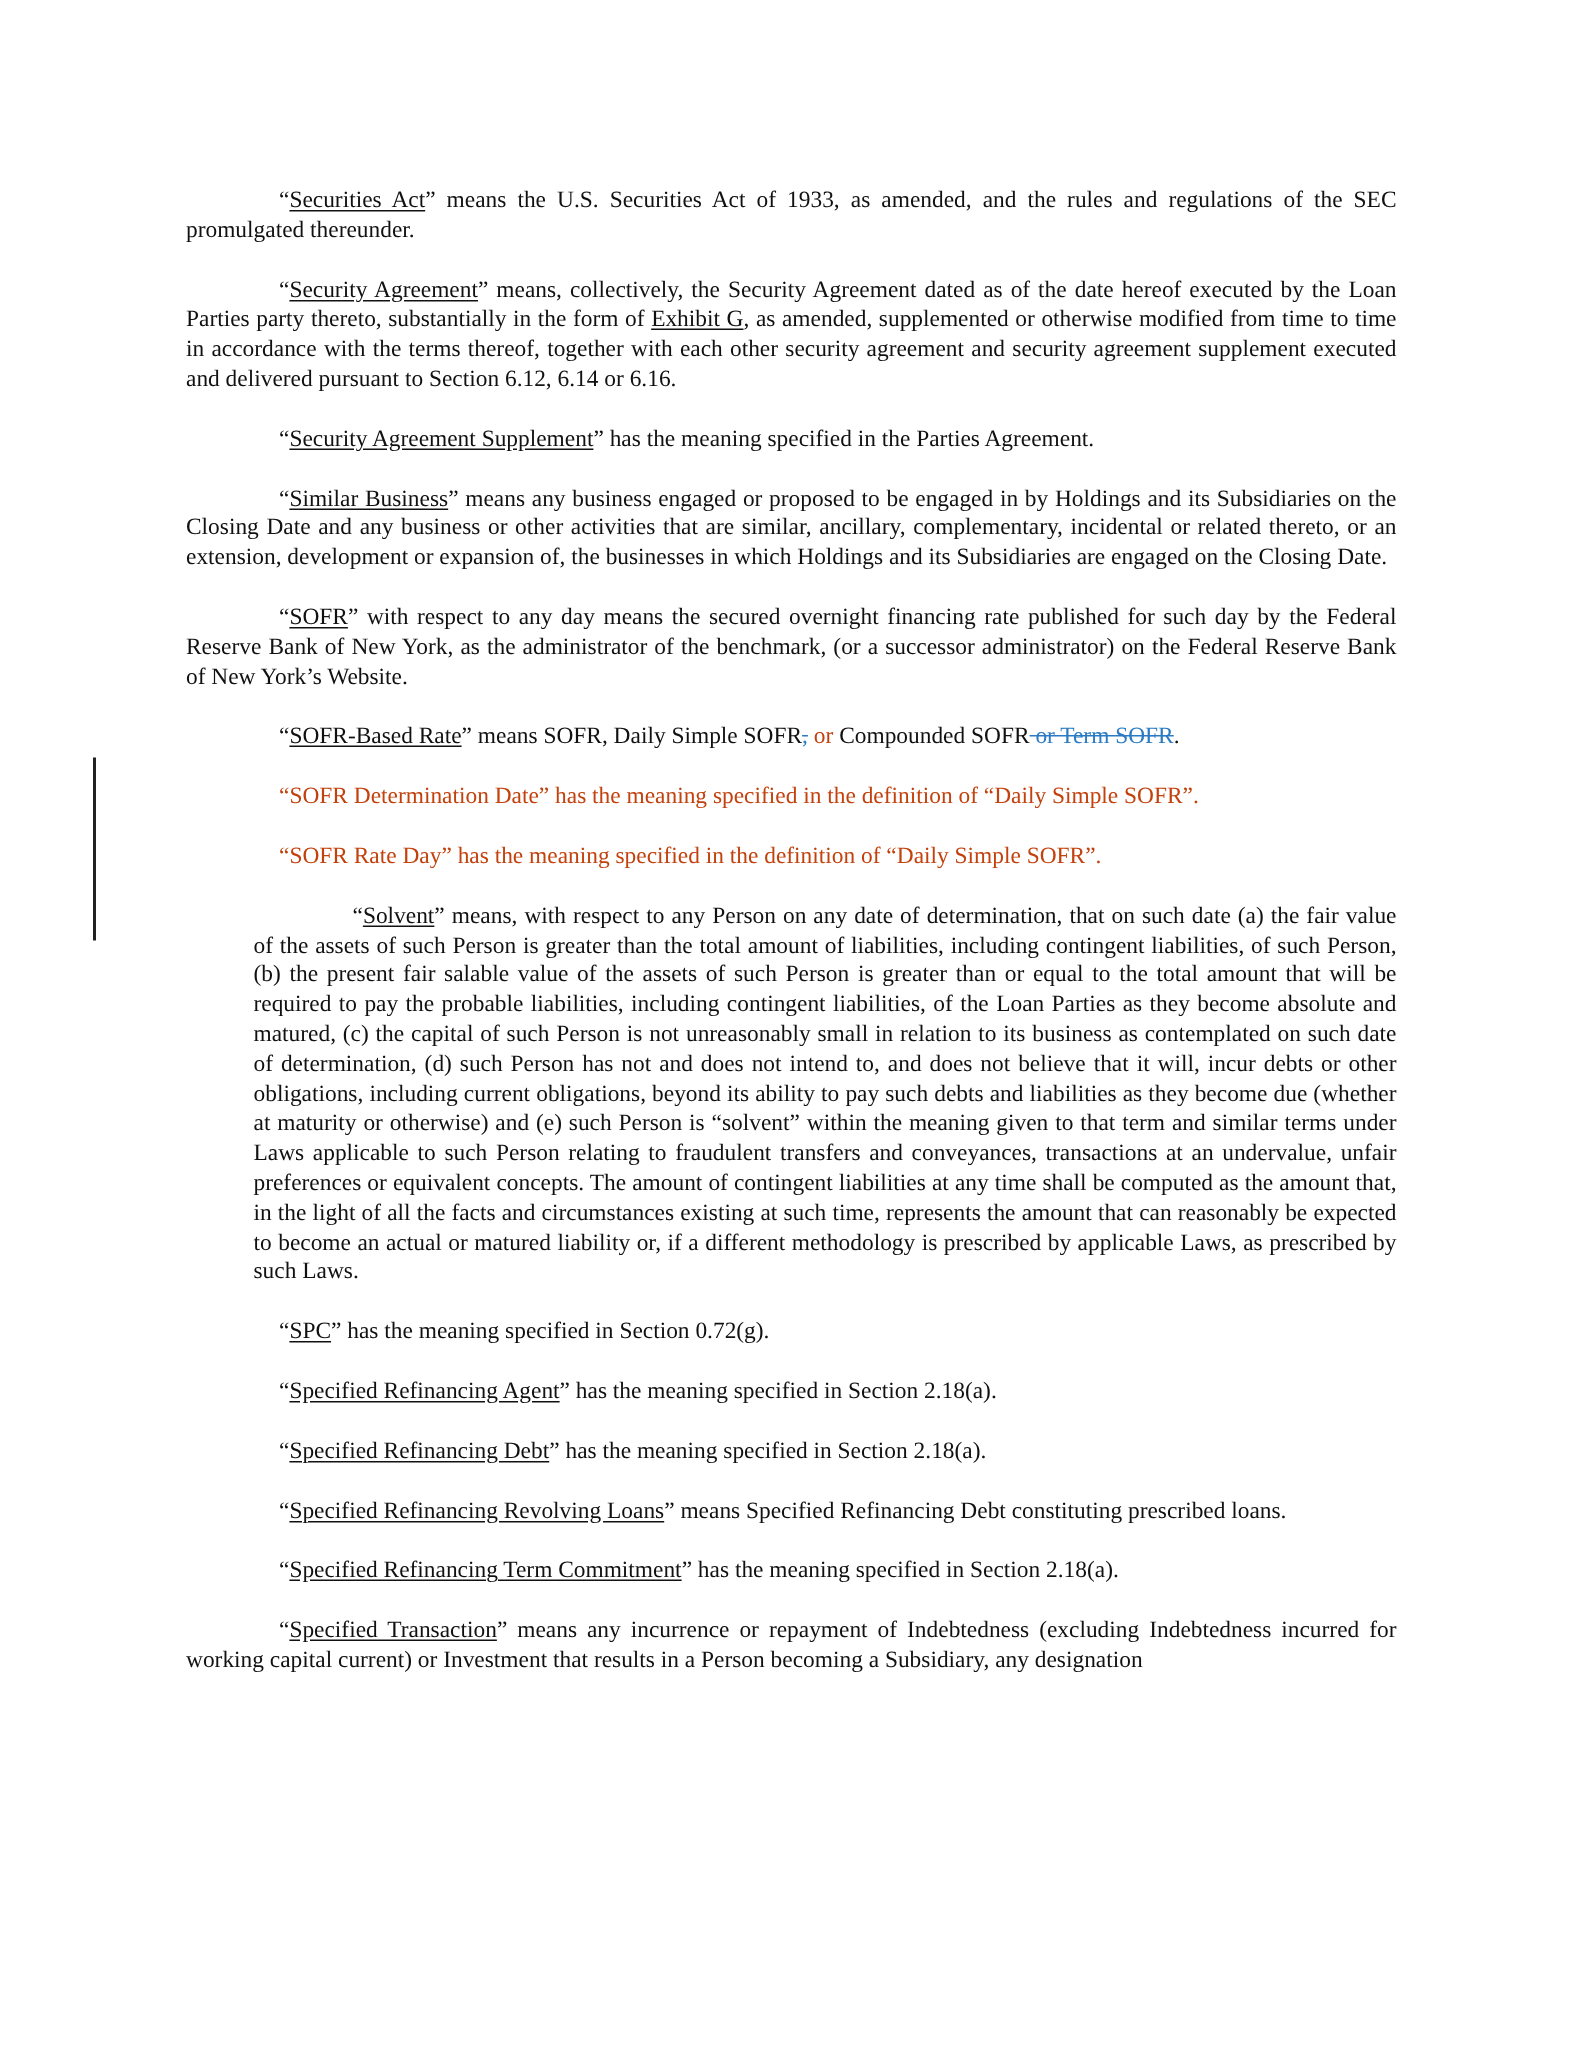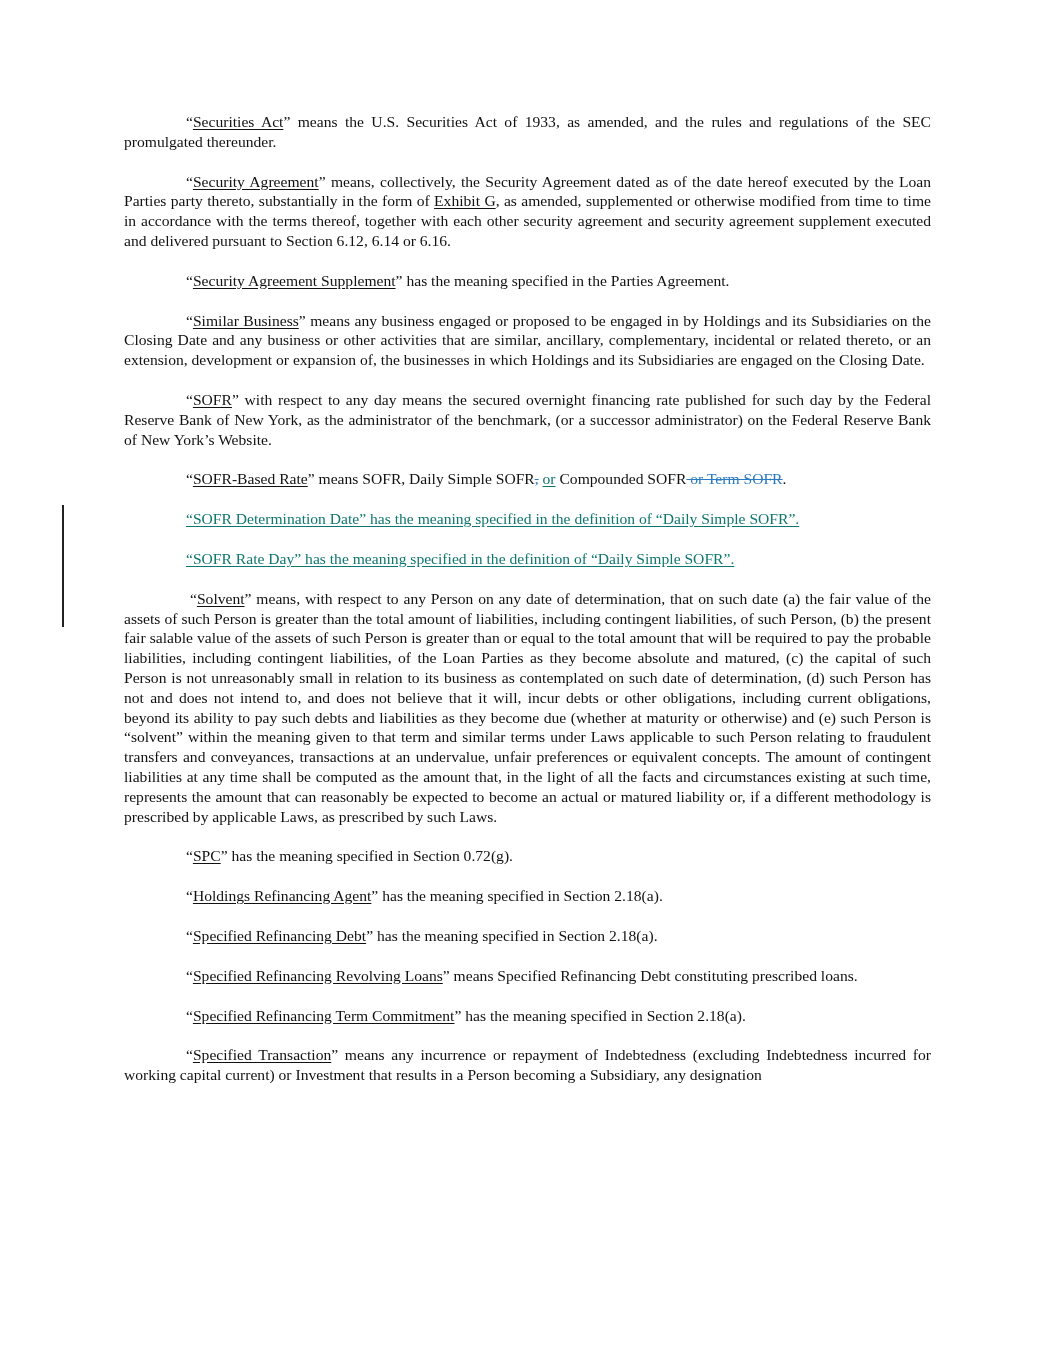--- a/index.html
+++ b/index.html
@@ -7,42 +7,42 @@
     width: 1055px;
     height: 1365px;
     position: relative;
     overflow: hidden;
     font-family: "Liberation Serif", "DejaVu Serif", serif;
     color: #111111;
   }
   .page {
     position: absolute;
     left: 124px;
-    top: 112px;
+    top: 124px;
     width: 807px;
     font-size: 15.6px;
     line-height: 19.8px;
   }
   .para {
     margin: 0 0 20px 0;
     text-align: justify;
     text-indent: 62px;
   }
   .u { text-decoration: underline; text-underline-offset: 2px; }
-  .ins { color: #0f766e; text-decoration: underline; text-underline-offset: 2px; }
+  .ins { color: #c2410c; text-underline-offset: 2px; }
   .del { color: #2a7bc4; text-decoration: line-through; }
   .change-bar {
     position: absolute;
     left: 62px;
     top: 505px;
     width: 2px;
     height: 122px;
     background: #222222;
   }
-  .solvent-indent { text-indent: 66px; }
+  .solvent-indent { text-indent: 66px; margin-left: 45px; }
 </style>
 </head>
 <body>
 
 <div class="change-bar"></div>
 
 <div class="page">
 
   <p class="para"><span>“</span><span class="u">Securities Act</span><span>” means the U.S. Securities Act of 1933, as amended, and the rules and regulations of the SEC promulgated thereunder.</span></p>
 
@@ -57,21 +57,21 @@
   <p class="para"><span>“</span><span class="u">SOFR-Based Rate</span><span>” means SOFR, Daily Simple SOFR</span><span class="del">,</span><span> </span><span class="ins">or</span><span> Compounded SOFR</span><span class="del"> or Term SOFR</span><span>.</span></p>
 
   <p class="para"><span class="ins">“SOFR Determination Date” has the meaning specified in the definition of “Daily Simple SOFR”.</span></p>
 
   <p class="para"><span class="ins">“SOFR Rate Day” has the meaning specified in the definition of “Daily Simple SOFR”.</span></p>
 
   <p class="para solvent-indent"><span>“</span><span class="u">Solvent</span><span>” means, with respect to any Person on any date of determination, that on such date (a) the fair value of the assets of such Person is greater than the total amount of liabilities, including contingent liabilities, of such Person, (b) the present fair salable value of the assets of such Person is greater than or equal to the total amount that will be required to pay the probable liabilities, including contingent liabilities, of the Loan Parties as they become absolute and matured, (c) the capital of such Person is not unreasonably small in relation to its business as contemplated on such date of determination, (d) such Person has not and does not intend to, and does not believe that it will, incur debts or other obligations, including current obligations, beyond its ability to pay such debts and liabilities as they become due (whether at maturity or otherwise) and (e) such Person is “solvent” within the meaning given to that term and similar terms under Laws applicable to such Person relating to fraudulent transfers and conveyances, transactions at an undervalue, unfair preferences or equivalent concepts.  The amount of contingent liabilities at any time shall be computed as the amount that, in the light of all the facts and circumstances existing at such time, represents the amount that can reasonably be expected to become an actual or matured liability or, if a different methodology is prescribed by applicable Laws, as prescribed by such Laws.</span></p>
 
   <p class="para"><span>“</span><span class="u">SPC</span><span>” has the meaning specified in Section 0.72(g).</span></p>
 
-  <p class="para"><span>“</span><span class="u">Holdings Refinancing Agent</span><span>” has the meaning specified in Section 2.18(a).</span></p>
+  <p class="para"><span>“</span><span class="u">Specified Refinancing Agent</span><span>” has the meaning specified in Section 2.18(a).</span></p>
 
   <p class="para"><span>“</span><span class="u">Specified Refinancing Debt</span><span>” has the meaning specified in Section 2.18(a).</span></p>
 
 
   <p class="para"><span>“</span><span class="u">Specified Refinancing Revolving Loans</span><span>” means Specified Refinancing Debt constituting prescribed loans.</span></p>
 
   <p class="para"><span>“</span><span class="u">Specified Refinancing Term Commitment</span><span>” has the meaning specified in Section 2.18(a).</span></p>
 
 
   <p class="para"><span>“</span><span class="u">Specified Transaction</span><span>” means any incurrence or repayment of Indebtedness (excluding Indebtedness incurred for working capital current) or Investment that results in a Person becoming a Subsidiary, any designation</span></p>

